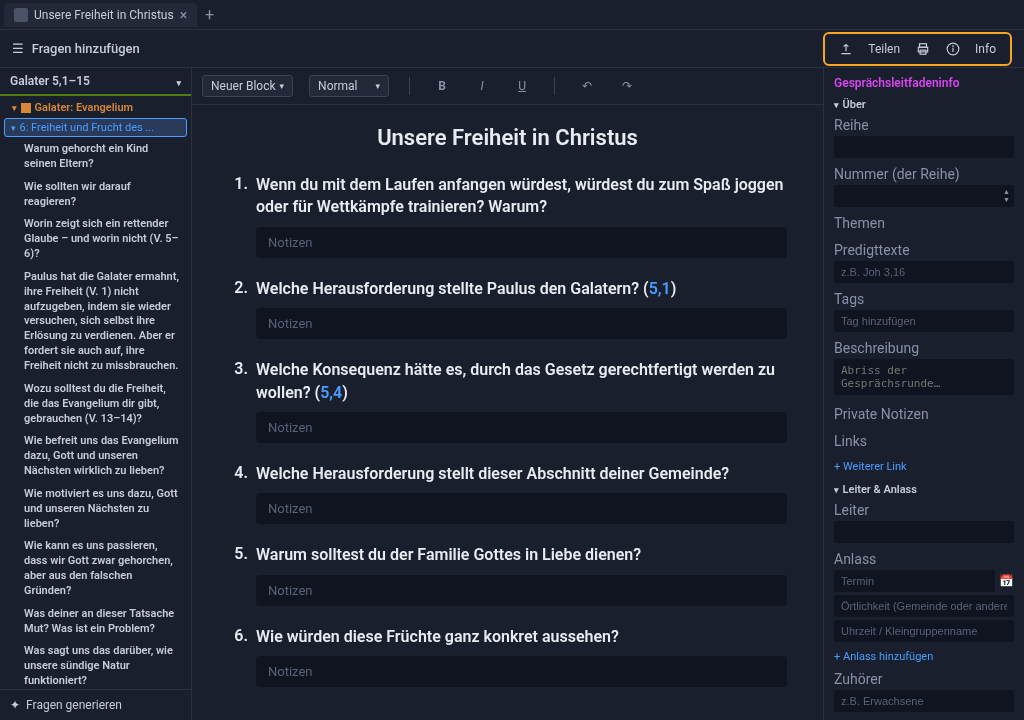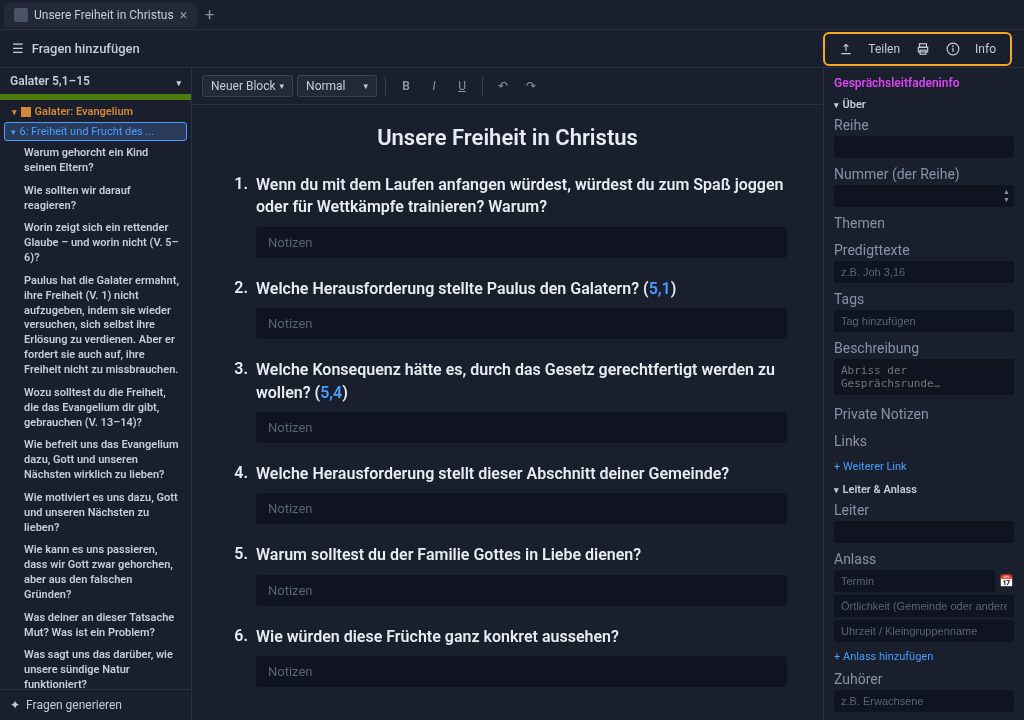--- a/index.html
+++ b/index.html
@@ -11,30 +11,30 @@
 .tab-close { color: #8892a6; cursor: pointer; font-size: 14px; }
 .tab-add { color: #8892a6; padding: 0 8px; cursor: pointer; font-size: 16px; }
 .toolbar { display: flex; align-items: center; justify-content: space-between; height: 38px; padding: 0 12px; border-bottom: 1px solid #2a3142; }
 .toolbar-left { display: flex; align-items: center; gap: 8px; }
 .hamburger { color: #c5cdd9; cursor: pointer; }
 .toolbar-title { font-size: 13px; font-weight: 500; }
 .toolbar-right { display: flex; align-items: center; gap: 4px; border: 2px solid #f5a623; border-radius: 6px; padding: 4px 8px; }
 .toolbar-btn { display: flex; align-items: center; gap: 15px; padding: 4px 6px; color: #c5cdd9; cursor: pointer; font-size: 12px; }
 .body { display: flex; flex: 1; overflow: hidden; }
 .sidebar { width: 192px; background: #1a1f2e; border-right: 1px solid #2a3142; display: flex; flex-direction: column; overflow: hidden; }
-.sidebar-header { padding: 6px 10px; font-size: 12px; font-weight: 600; border-bottom: 6px solid #4d7c0f; display: flex; justify-content: space-between; align-items: flex-end; }
+.sidebar-header { padding: 6px 10px; font-size: 12px; font-weight: 600; border-bottom: 2px solid #4d7c0f; display: flex; justify-content: space-between; align-items: flex-end; }
 .tree { flex: 1; overflow-y: auto; font-size: 11px; padding: 2px 0; }
 .tree-item { padding: 3px 8px 3px 16px; cursor: pointer; display: flex; align-items: center; gap: 4px; }
 .tree-item.book { color: #d68838; font-weight: 600; padding-left: 12px; }
 .tree-item.selected { background: #2a3a5a; color: #4a9eff; border: 1px solid #4a9eff; border-radius: 3px; margin: 1px 4px; padding: 2px 6px; }
 .tree-child { padding: 4px 10px 4px 24px; color: #c5cdd9; line-height: 1.35; font-size: 11px; font-weight: 600; }
 .sidebar-footer { display: flex; align-items: center; gap: 6px; padding: 8px 10px; border-top: 1px solid #2a3142; font-size: 12px; color: #c5cdd9; }
 .sparkle { color: #c5cdd9; }
 .main { flex: 1; background: #1a1f2e; display: flex; flex-direction: column; overflow: hidden; border-right: 1px solid #2a3142; }
-.editor-toolbar { display: flex; align-items: center; gap: 4px; padding: 6px 10px; border-bottom: 1px solid #2a3142; font-size: 12px; }
+.editor-toolbar { display: flex; align-items: center; gap: 16px; padding: 6px 10px; border-bottom: 1px solid #2a3142; font-size: 12px; }
 .dropdown { display: flex; align-items: center; gap: 4px; padding: 3px 8px; background: #232938; border: 1px solid #3a4255; border-radius: 3px; cursor: pointer; }
 .fmt-btn { width: 24px; height: 24px; display: flex; align-items: center; justify-content: center; cursor: pointer; color: #8892a6; }
 .fmt-bold { font-weight: bold; }
 .fmt-italic { font-style: italic; }
 .fmt-underline { text-decoration: underline; }
 .divider-v { width: 1px; height: 18px; background: #3a4255; margin: 0 4px; }
 .editor { flex: 1; overflow-y: auto; padding: 20px 36px; }
 .doc-title { text-align: center; font-size: 22px; font-weight: 600; color: #e8ecf2; margin-bottom: 24px; }
 .question { display: flex; gap: 8px; margin-bottom: 6px; }
 .q-num { font-size: 16px; font-weight: 600; color: #e8ecf2; min-width: 20px; text-align: right; }

